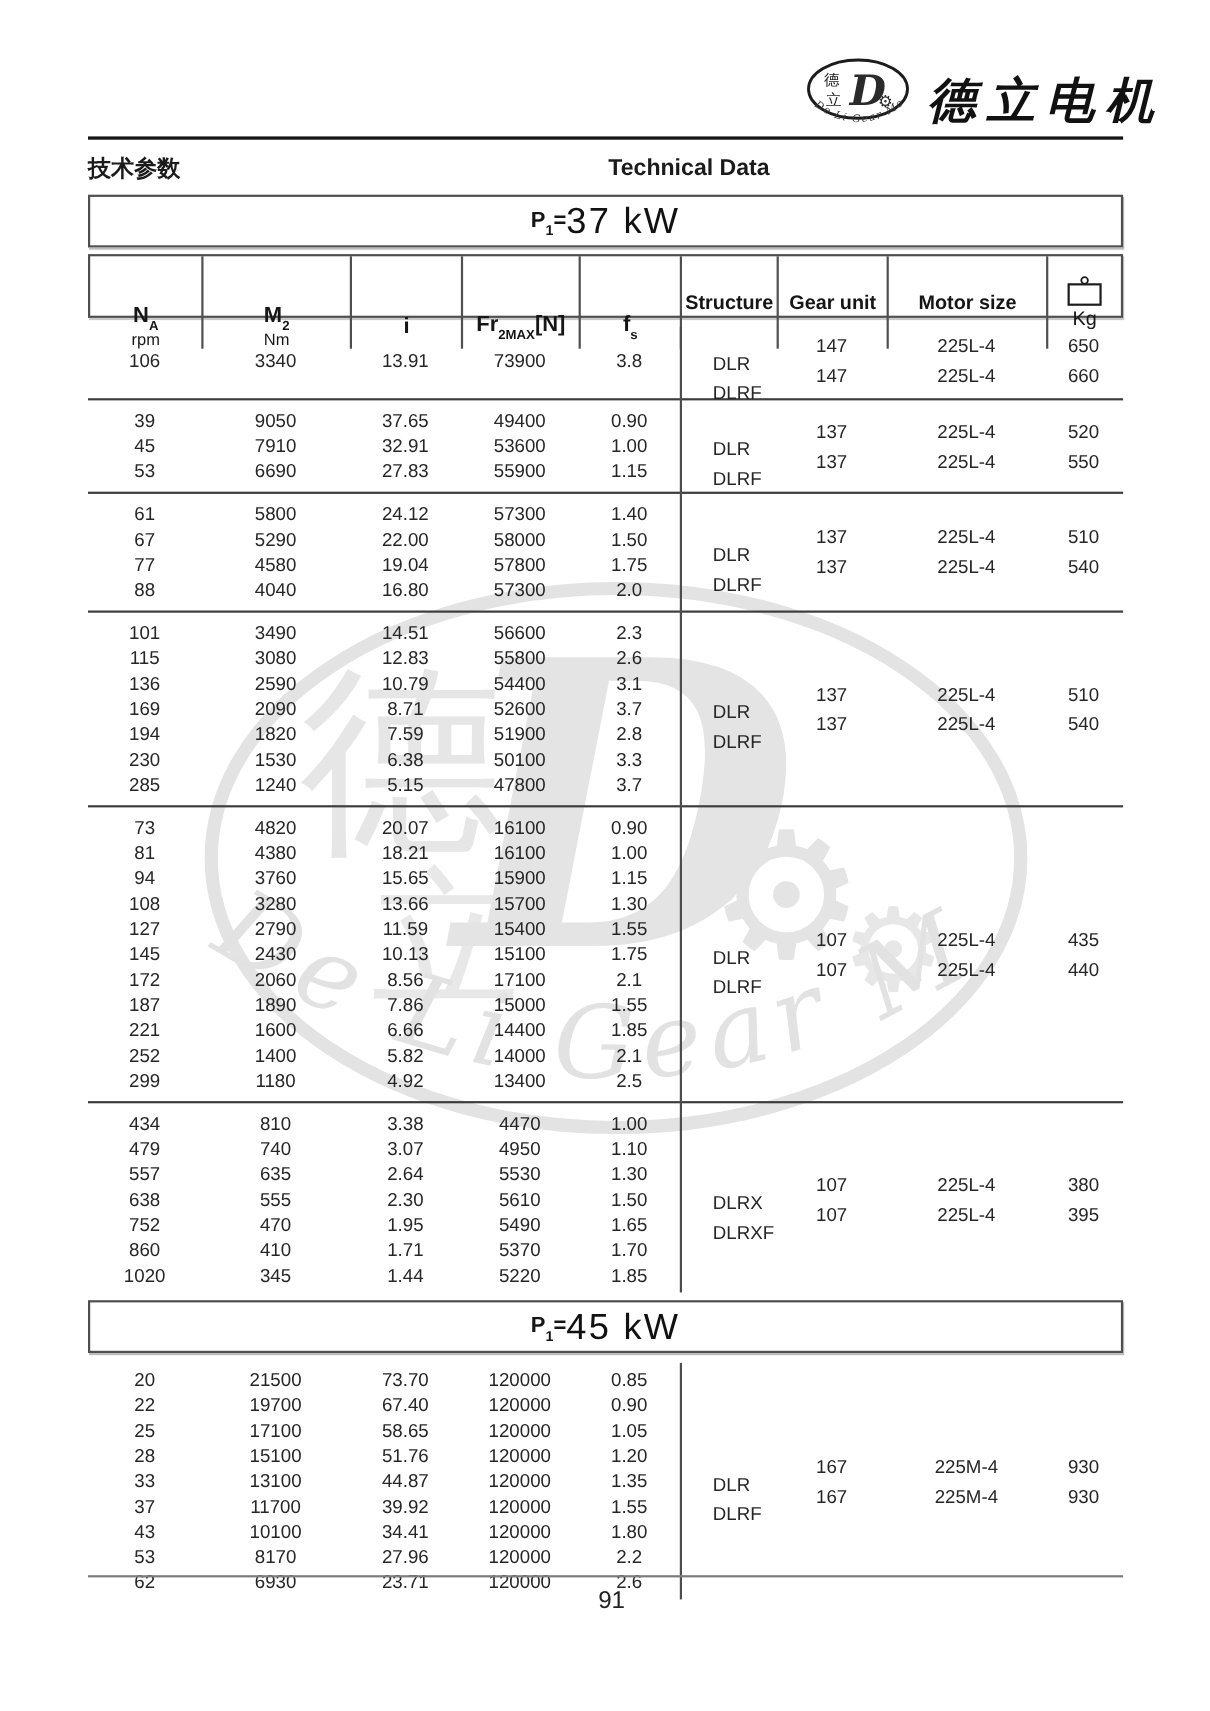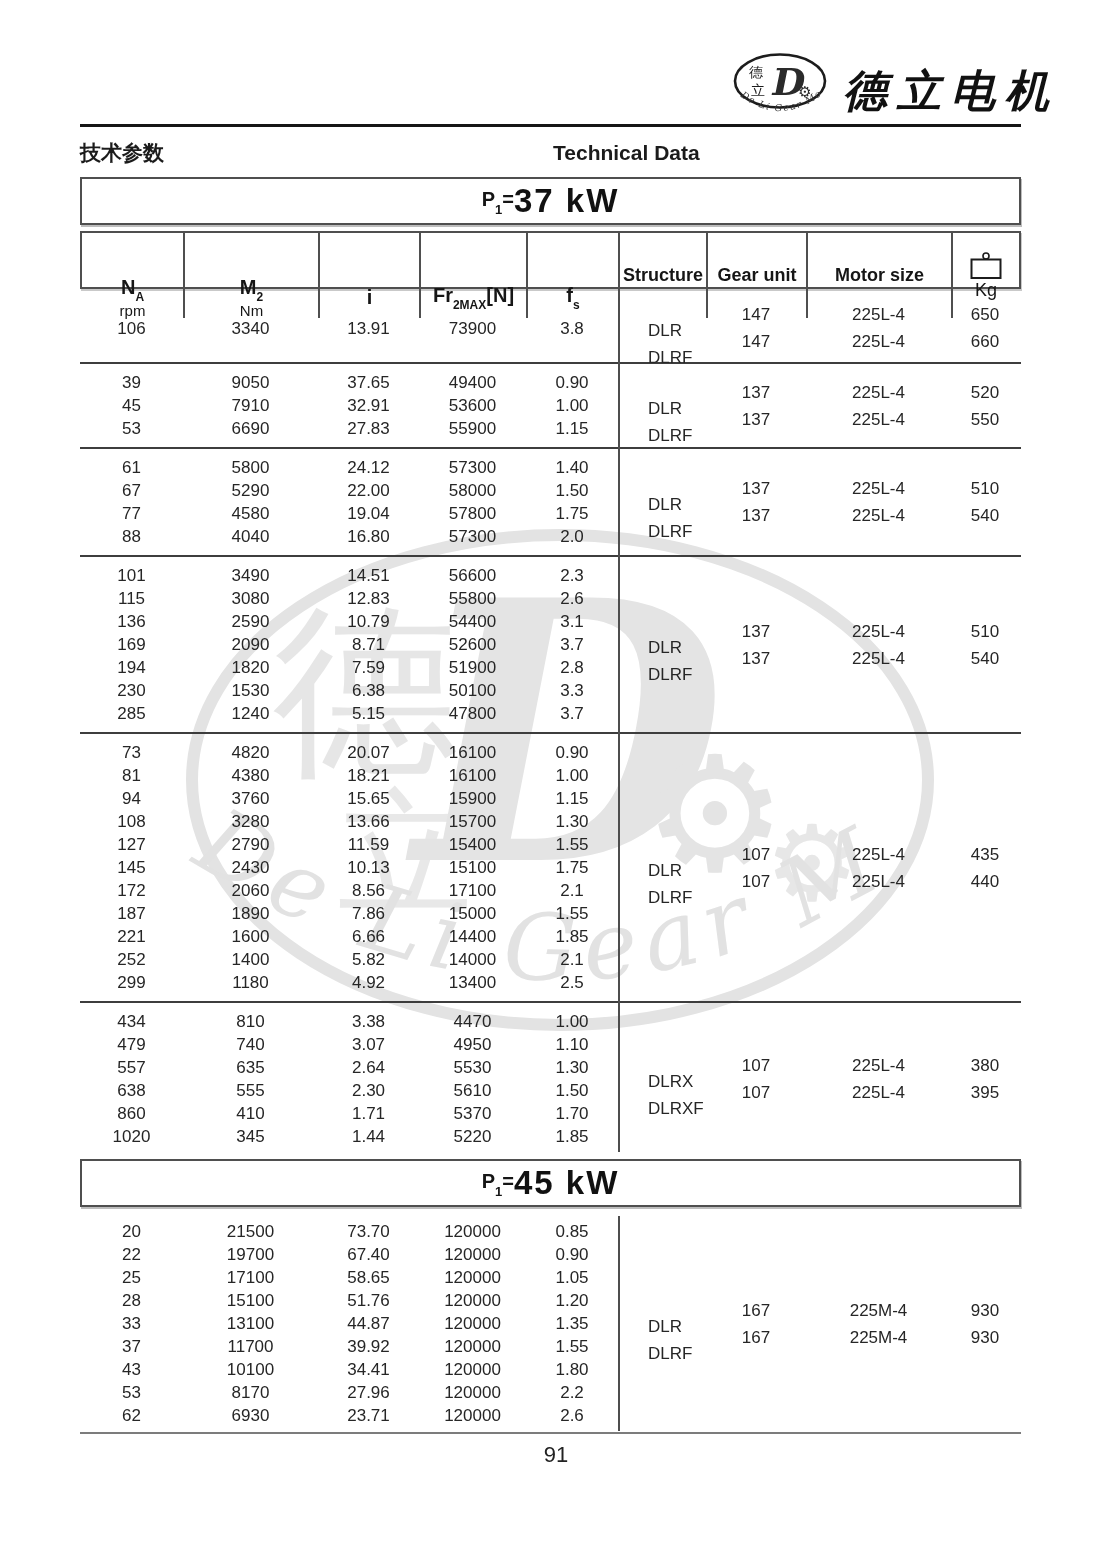--- a/index.html
+++ b/index.html
@@ -25,21 +25,21 @@
 
   
   .content { position:absolute; left:80px; top:177px; width:941px; z-index:1; }
 
   .power-box {
     border:2px solid #4f4f4f; box-shadow:1px 2px 0 #bdbdbd; background:transparent;
     height:48px; display:flex; align-items:center; justify-content:center; margin-bottom:6px;
   }
   .p-small { font-size:20px; font-weight:bold; color:#151515; }
   .p-small sub { font-size:13px; position:relative; bottom:-3px; }
-  .p-big { font-size:33px; font-weight:bold; letter-spacing:2px; color:#111; }
+  .p-big { font-size:33px; font-weight:normal; letter-spacing:2px; color:#111; }
 
   .thead {
     border:2px solid #4f4f4f; box-shadow:1px 2px 0 #c9c9c9;
     display:grid; grid-template-columns:103px 135px 101px 107px 92px 88px 100px 145px 66px;
     height:58px; margin-bottom:5px;
   }
   .th {
     border-right:2px solid #4f4f4f; display:flex; flex-direction:column;
     align-items:center; justify-content:center; line-height:1.05; color:#161616; overflow:visible;
   }
@@ -444,20 +444,27 @@
             <div class="cell">1.30</div>
           </div>
           <div class="data-row">
             <div class="cell">638</div>
             <div class="cell">555</div>
             <div class="cell">2.30</div>
             <div class="cell">5610</div>
             <div class="cell">1.50</div>
           </div>
           <div class="data-row">
+            <div class="cell">752</div>
+            <div class="cell">470</div>
+            <div class="cell">1.95</div>
+            <div class="cell">5490</div>
+            <div class="cell">1.65</div>
+          </div>
+          <div class="data-row">
             <div class="cell">860</div>
             <div class="cell">410</div>
             <div class="cell">1.71</div>
             <div class="cell">5370</div>
             <div class="cell">1.70</div>
           </div>
           <div class="data-row">
             <div class="cell">1020</div>
             <div class="cell">345</div>
             <div class="cell">1.44</div>

